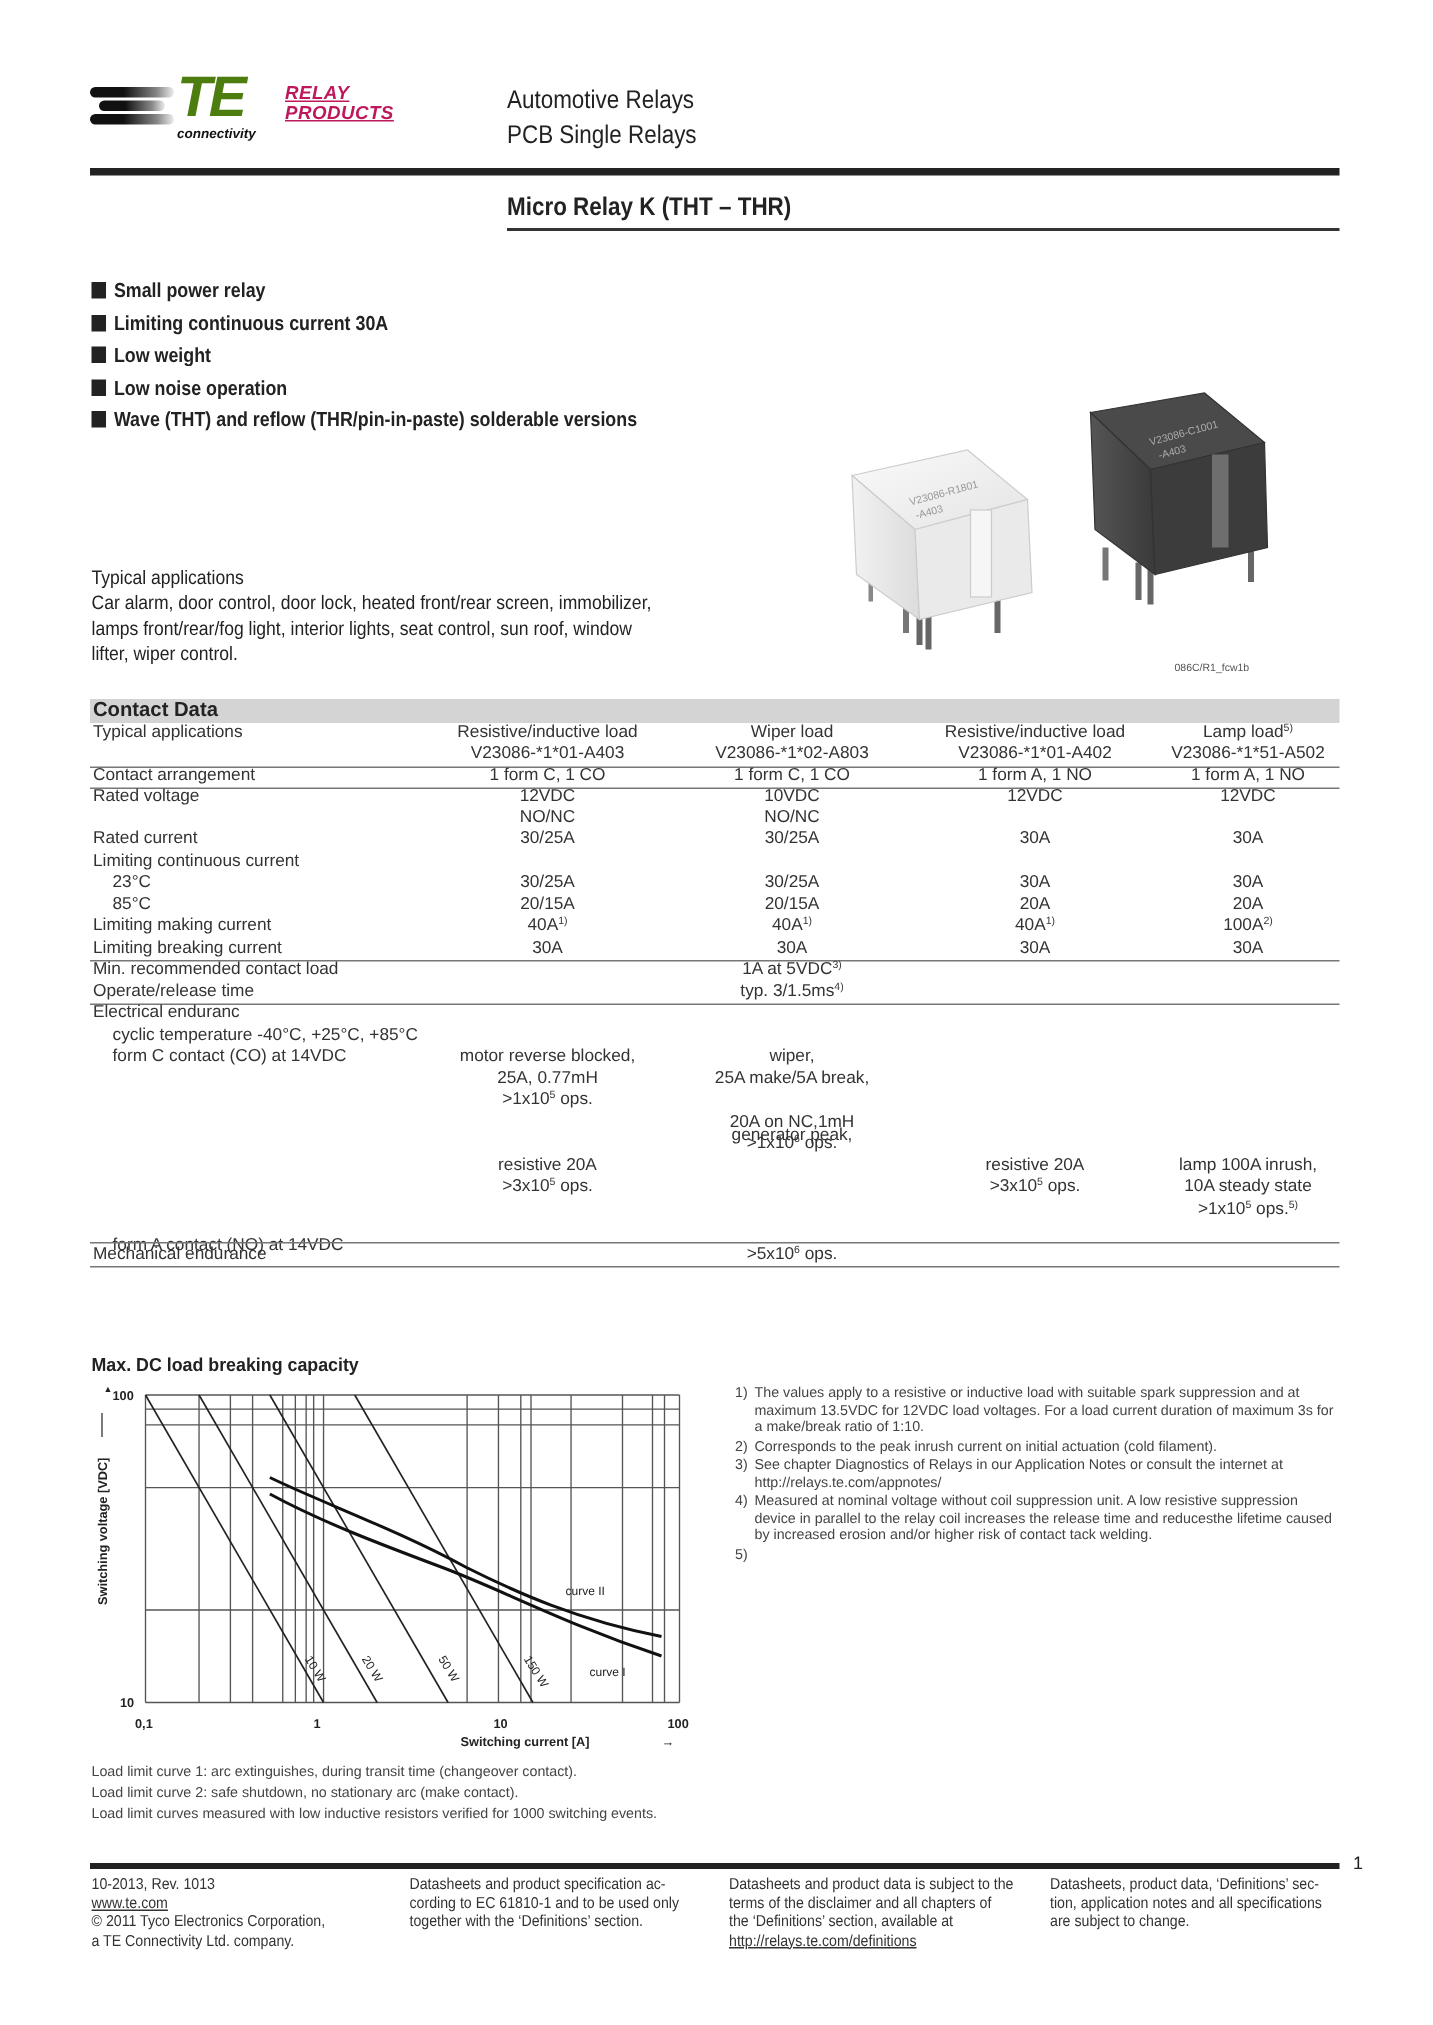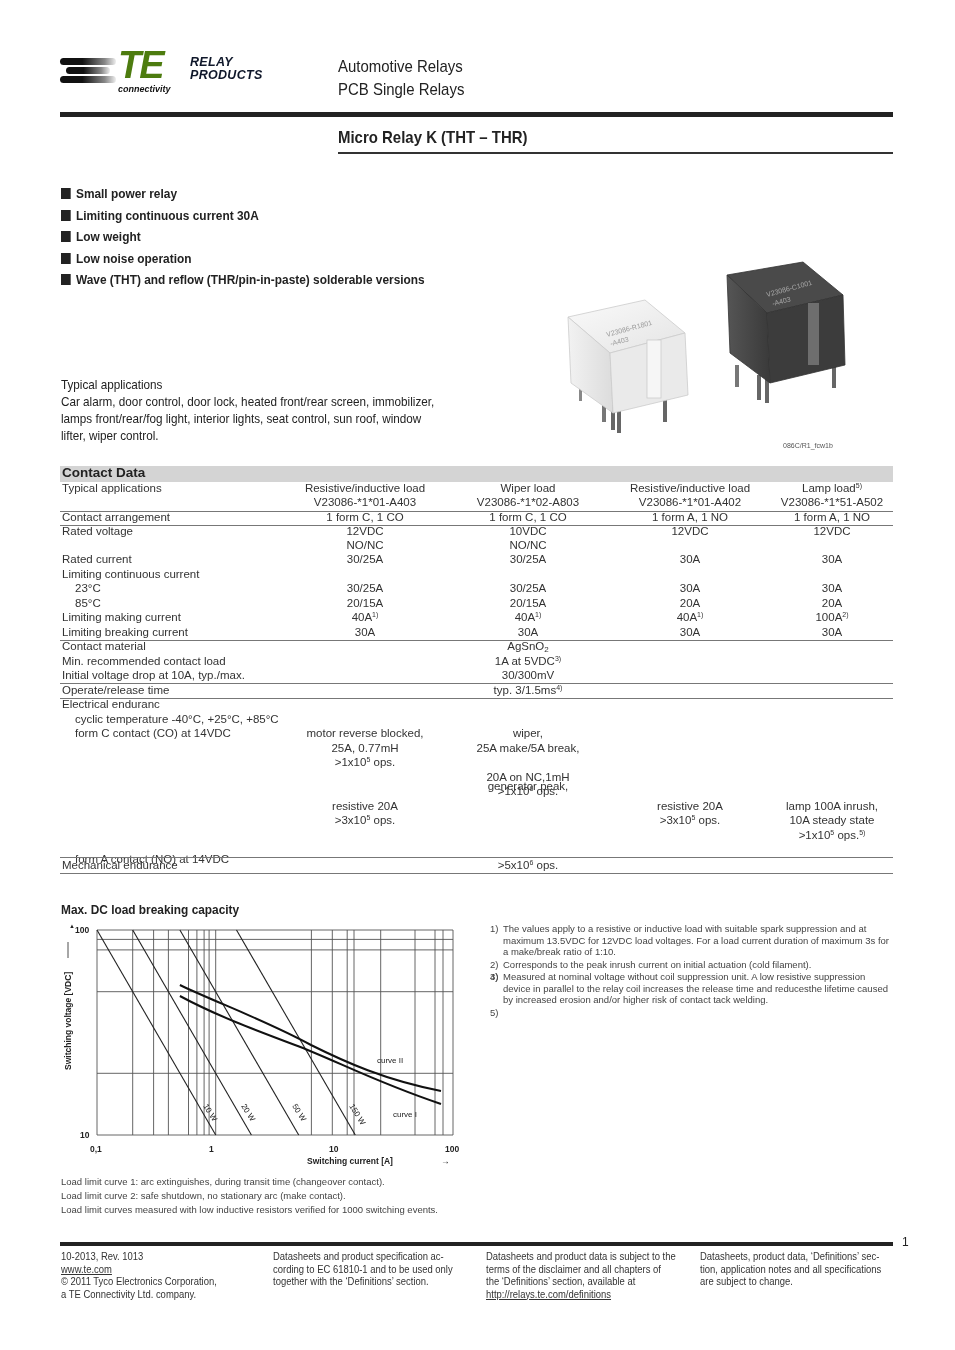--- a/index.html
+++ b/index.html
@@ -6,21 +6,21 @@
   html, body { width: 955px; height: 1350px; background: #fff; overflow: hidden; }
   body { position: relative; font-family: "Liberation Sans", sans-serif; color: #222; }
   .abs { position: absolute; }
 
   
   .logo { left: 60px; top: 50px; width: 220px; height: 50px; }
   .logo-bars span { position: absolute; height: 7px; border-radius: 4px;
     background: linear-gradient(to right, #111 0%, #111 40%, #888 80%, #eee 100%); }
   .logo-te { position: absolute; left: 58px; top: -6px; font: italic bold 38px "Liberation Sans", sans-serif; color: #4d7c0f; letter-spacing: -2px; }
   .logo-conn { position: absolute; left: 58px; top: 34px; font: italic bold 9px "Liberation Sans", sans-serif; color: #111; }
-  .logo-relay { position: absolute; left: 130px; top: 6px; font: italic bold 12.5px "Liberation Sans", sans-serif; color: #0f172a; line-height: 13px; letter-spacing: 0.3px; }
+  .logo-relay { position: absolute; left: 130px; top: 6px; font: italic bold 12.5px "Liberation Sans", sans-serif; color: #be185d; line-height: 13px; letter-spacing: 0.3px; text-decoration: underline; }
   .hdr-title { left: 338px; top: 55px; font-size: 17px; line-height: 23px; color: #222; transform: scaleX(0.88); transform-origin: left; }
   .rule-top { left: 60px; top: 112px; width: 833px; height: 5px; background: #222; }
   .prod-title { left: 338px; top: 128px; font-size: 17px; font-weight: bold; color: #222; transform: scaleX(0.88); transform-origin: left; }
   .rule-title { left: 338px; top: 152px; width: 555px; height: 2px; background: #333; }
 
   
   .features { left: 61px; top: 183px; }
   .features li { list-style: none; font-size: 13.5px; font-weight: bold; line-height: 21.6px; color: #222; transform: scaleX(0.88); transform-origin: left; white-space: nowrap; }
   .features li::before { content: ""; display: inline-block; width: 11px; height: 11px; background: #222; margin-right: 6px; vertical-align: -1px; }
 
@@ -225,35 +225,26 @@
 
   <div class="row" style="height:14.5px;">
     <span class="lab">Limiting breaking current</span>
     <span class="c c1">30A</span>
     <span class="c c2">30A</span>
     <span class="c c3">30A</span>
     <span class="c c4">30A</span>
     <div class="line" style="top:14px;"></div>
   </div>
 
-  <div class="row" style="height:14.5px;">
-    <span class="lab">Contact material</span>
-    <span class="c cm"><span>AgSnO</span><sub>2</sub></span>
-  </div>
 
   <div class="row" style="height:14.5px;">
     <span class="lab">Min. recommended contact load</span>
     <span class="c cm"><span>1A at 5VDC</span><sup>3)</sup></span>
   </div>
 
-  <div class="row" style="height:14.5px;">
-    <span class="lab">Initial voltage drop at 10A, typ./max.</span>
-    <span class="c cm">30/300mV</span>
-    <div class="line" style="top:14px;"></div>
-  </div>
 
   <div class="row" style="height:14.5px;">
     <span class="lab">Operate/release time</span>
     <span class="c cm"><span>typ. 3/1.5ms</span><sup>4)</sup></span>
     <div class="line" style="top:14px;"></div>
   </div>
 
   <div class="row" style="height:160px;">
     <span class="lab" style="top:0;">Electrical enduranc</span>
     <span class="lab" style="top:14.5px;left:15px;">cyclic temperature -40°C, +25°C, +85°C</span>
@@ -356,21 +347,21 @@
 </svg>
 <div class="abs chart-notes">
   <div>Load limit curve 1: arc extinguishes, during transit time (changeover contact).</div>
   <div>Load limit curve 2: safe shutdown, no stationary arc (make contact).</div>
   <div>Load limit curves measured with low inductive resistors verified for 1000 switching events.</div>
 </div>
 
 <ul class="abs fnotes">
   <li><span class="n">1)</span><span>The values apply to a resistive or inductive load with suitable spark suppression and at maximum 13.5VDC for 12VDC load voltages. For a load current duration of maximum 3s for a make/break ratio of 1:10.</span></li>
   <li><span class="n">2)</span><span>Corresponds to the peak inrush current on initial actuation (cold filament).</span></li>
-  <li><span class="n">3)</span></li>
+  <li><span class="n">3)</span><span>See chapter Diagnostics of Relays in our Application Notes or consult the internet at http://relays.te.com/appnotes/</span></li>
   <li><span class="n">4)</span><span>Measured at nominal voltage without coil suppression unit. A low resistive suppression device in parallel to the relay coil increases the release time and reducesthe lifetime caused by increased erosion and/or higher risk of contact tack welding.</span></li>
   <li><span class="n">5)</span></li>
 </ul>
 
 <div class="abs rule-foot"></div>
 <div class="abs pagenum">1</div>
 
 <div class="abs fcol" style="left:61px;">
   <div>10-2013, Rev. 1013</div>
   <div><a>www.te.com</a></div>

